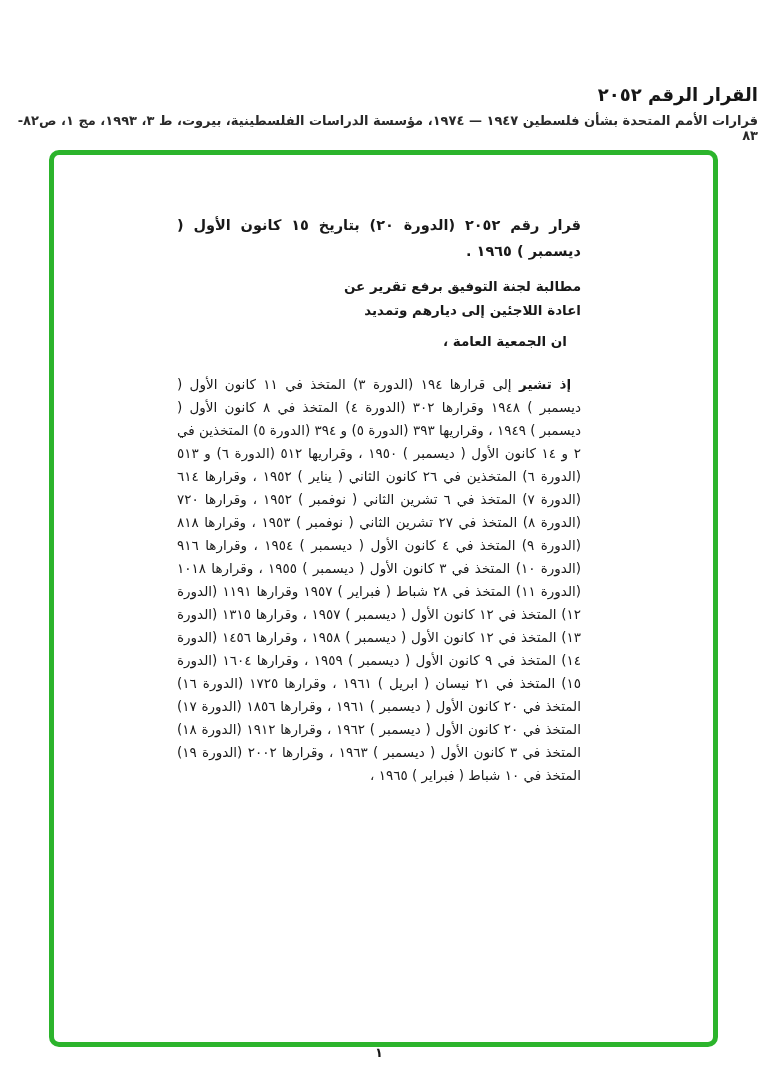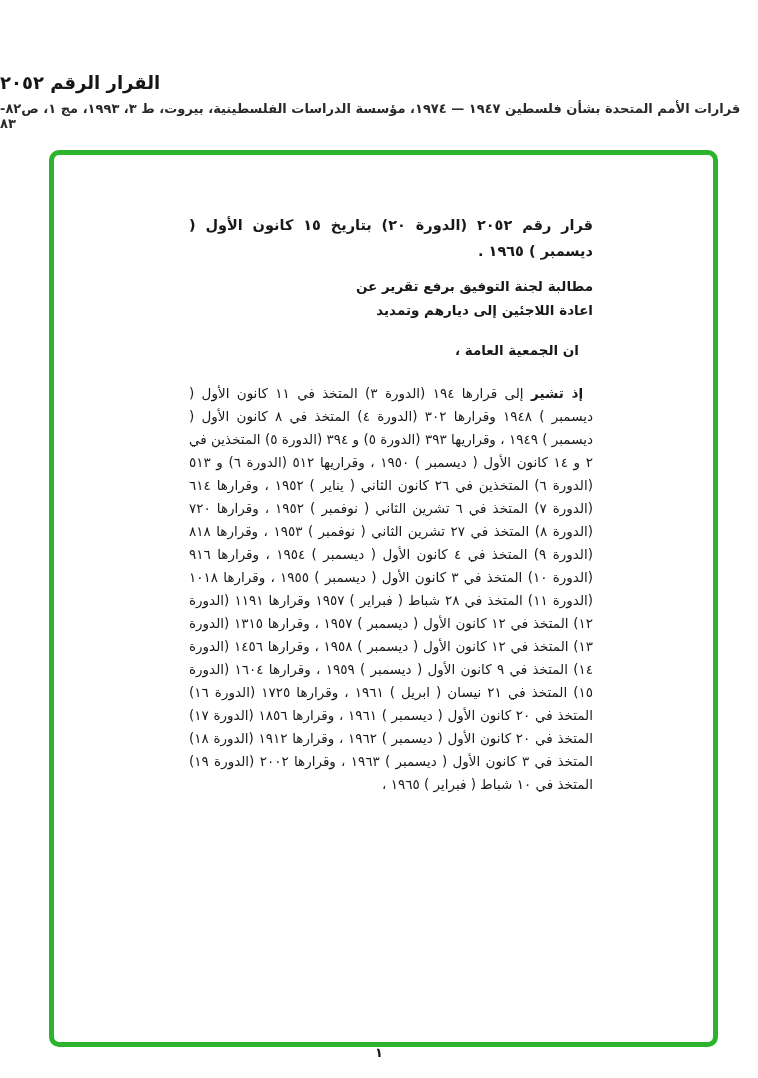--- a/index.html
+++ b/index.html
@@ -8,23 +8,23 @@
     background: #ffffff;
     overflow: hidden;
     font-family: "DejaVu Sans", sans-serif;
     color: #1c1c1c;
   }
   .sheet { position: relative; width: 758px; height: 1078px; background: #ffffff; }
 
   
   .page-header {
     position: absolute;
-    top: 72px; left: 0;
+    top: 84px; left: 0;
     width: 100%;
-    text-align: left;
+    text-align: right;
     direction: rtl;
   }
   .title {
     font-size: 18px;
     font-weight: bold;
     letter-spacing: 0.5px;
     color: #161616;
   }
   .citation {
     margin-top: 8px;
@@ -39,21 +39,21 @@
     left: 49px; top: 150px;
     width: 669px; height: 897px;
     border: 5px solid #2cb42c;
     border-radius: 10px;
     background: #ffffff;
   }
 
   
   .doc {
     position: absolute;
-    top: 57px; right: 120px;
+    top: 57px; right: 132px;
     width: 404px;
     direction: rtl;
     text-align: justify;
     font-size: 13.5px;
     line-height: 23px;
     color: #191919;
   }
   .doc-heading {
     font-size: 14.5px;
     font-weight: bold;
@@ -63,21 +63,21 @@
   .doc-subtitle {
     margin-top: 10px;
     text-align: right;
   }
   .doc-subtitle p {
     font-size: 13.5px;
     font-weight: bold;
     line-height: 24px;
   }
   .doc-opening {
-    margin-top: 17px;
+    margin-top: 8px;
     font-weight: bold;
     text-align: right;
     padding-right: 14px;
     font-size: 13.5px;
   }
   .doc-para {
     margin-top: 20px;
     text-indent: 10px;
   }
   .doc-para .lead { font-weight: bold; }

